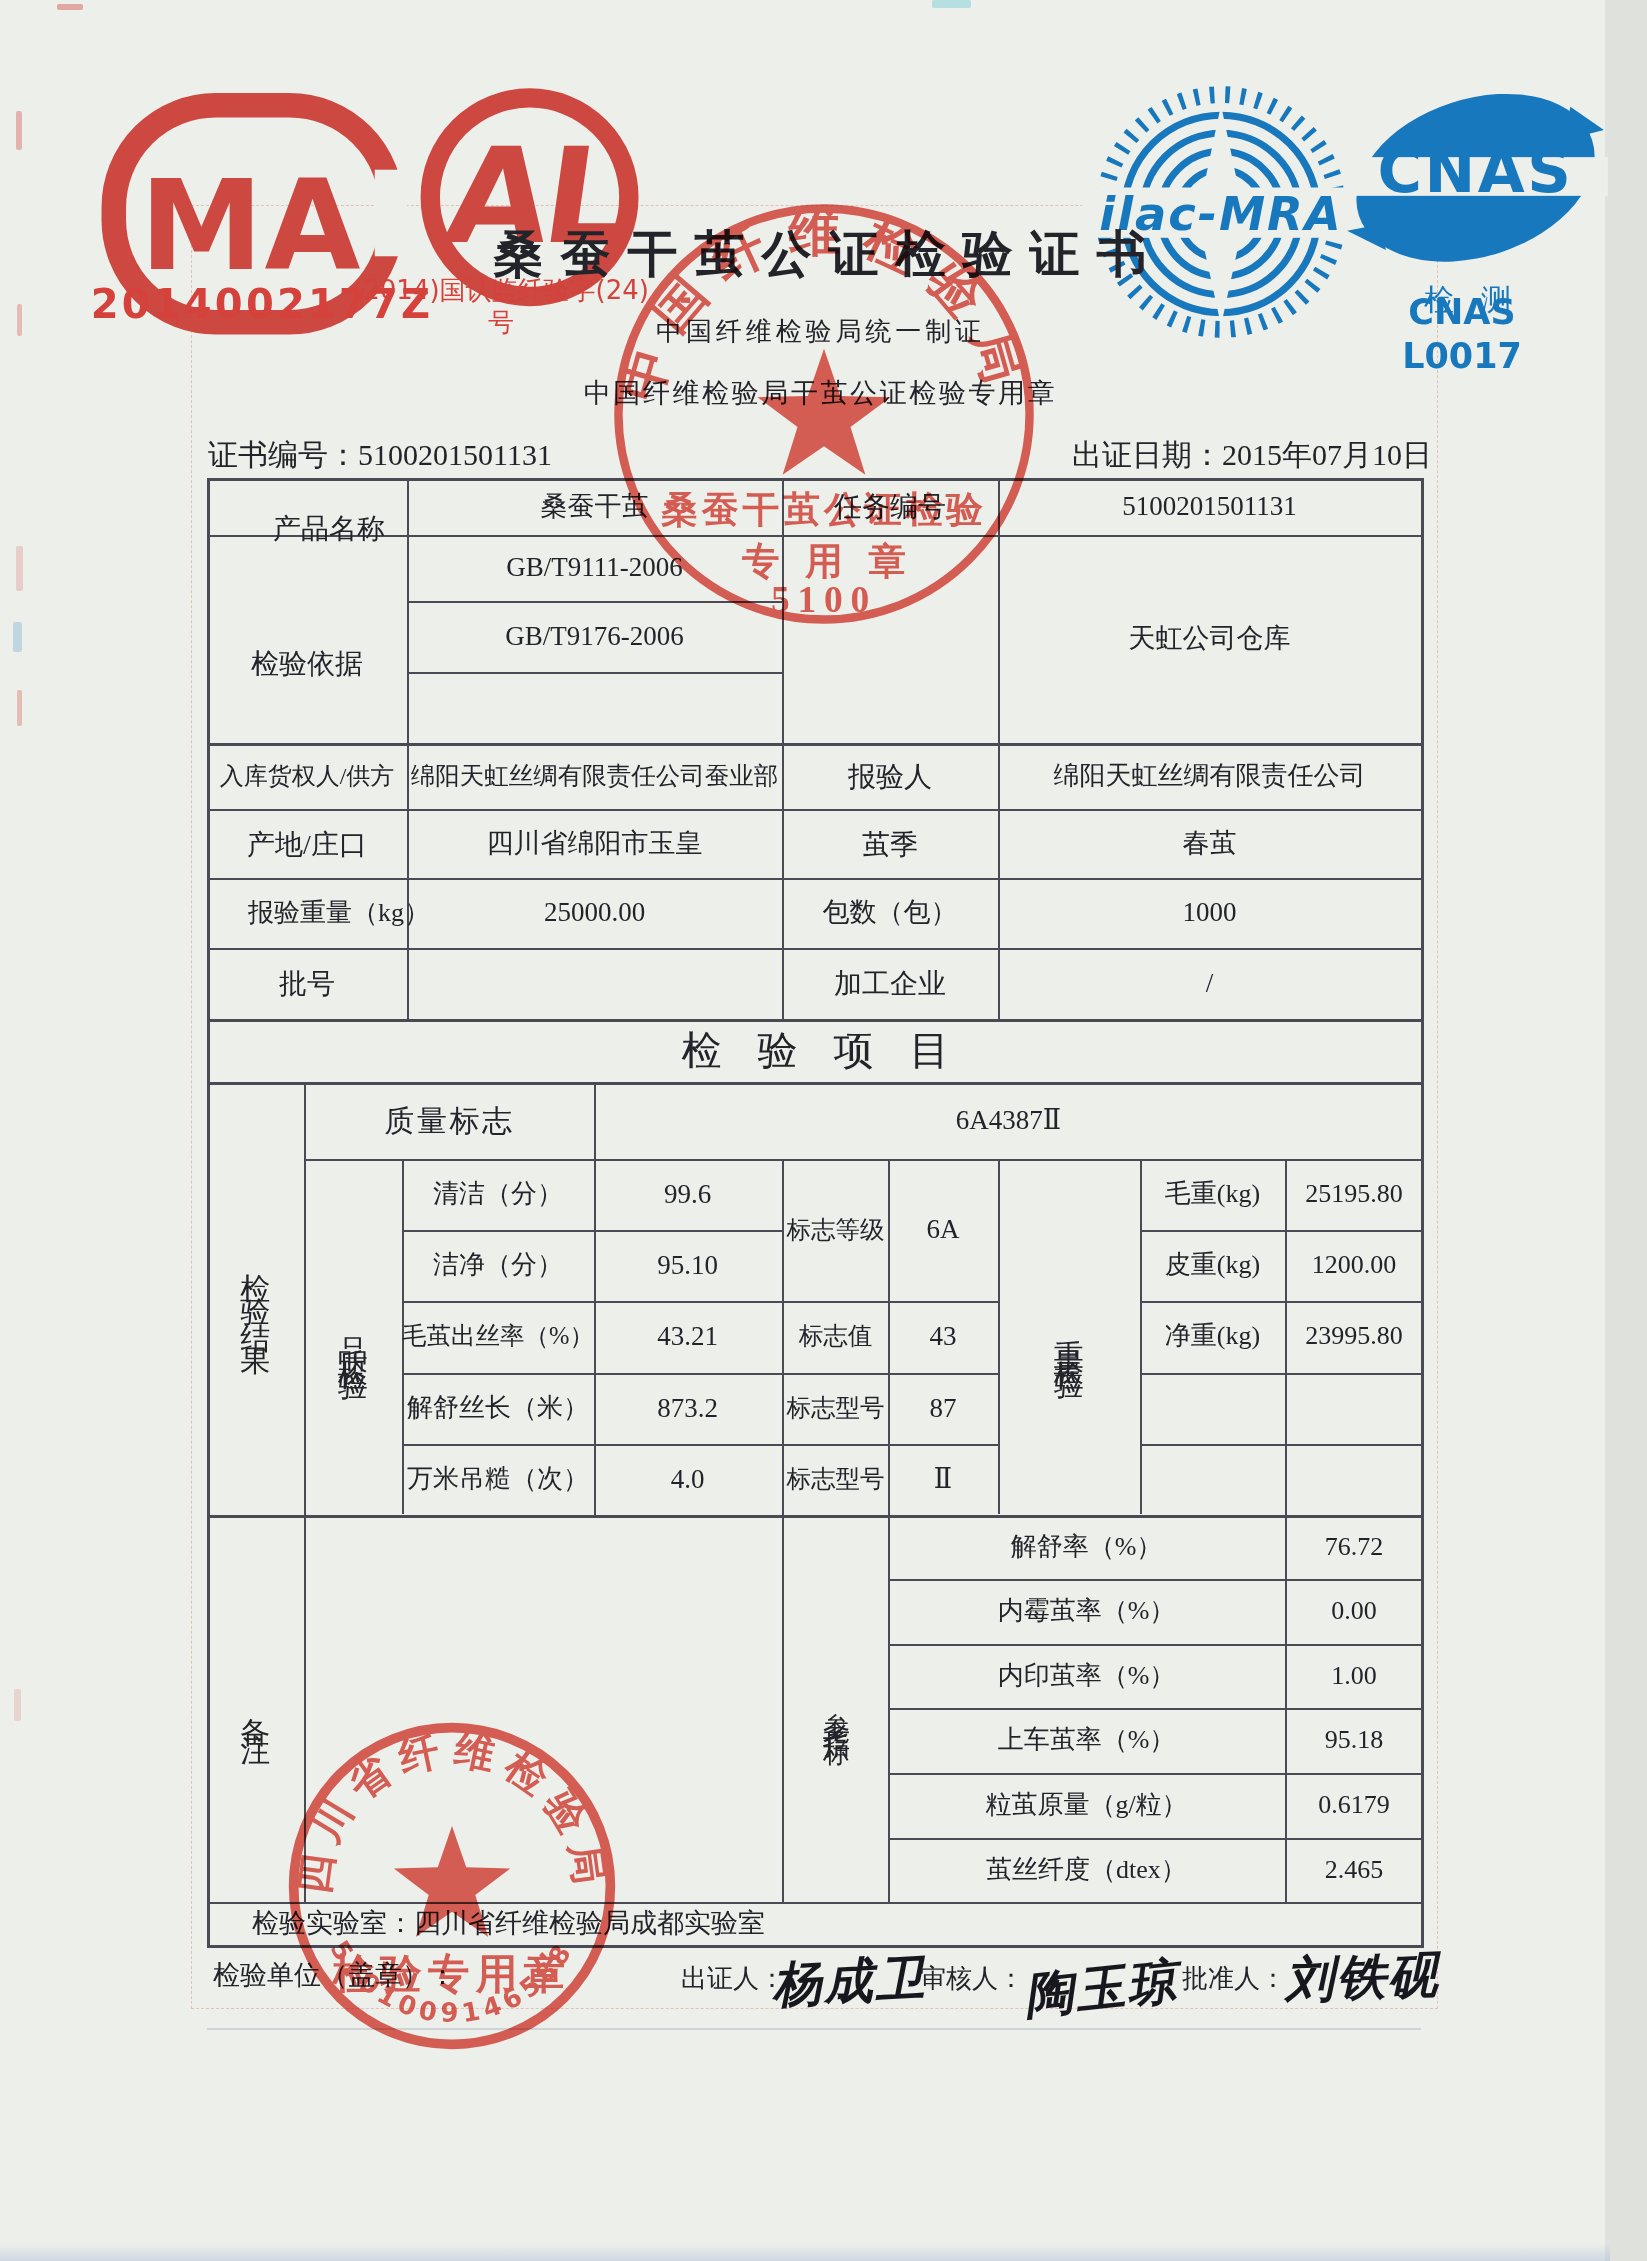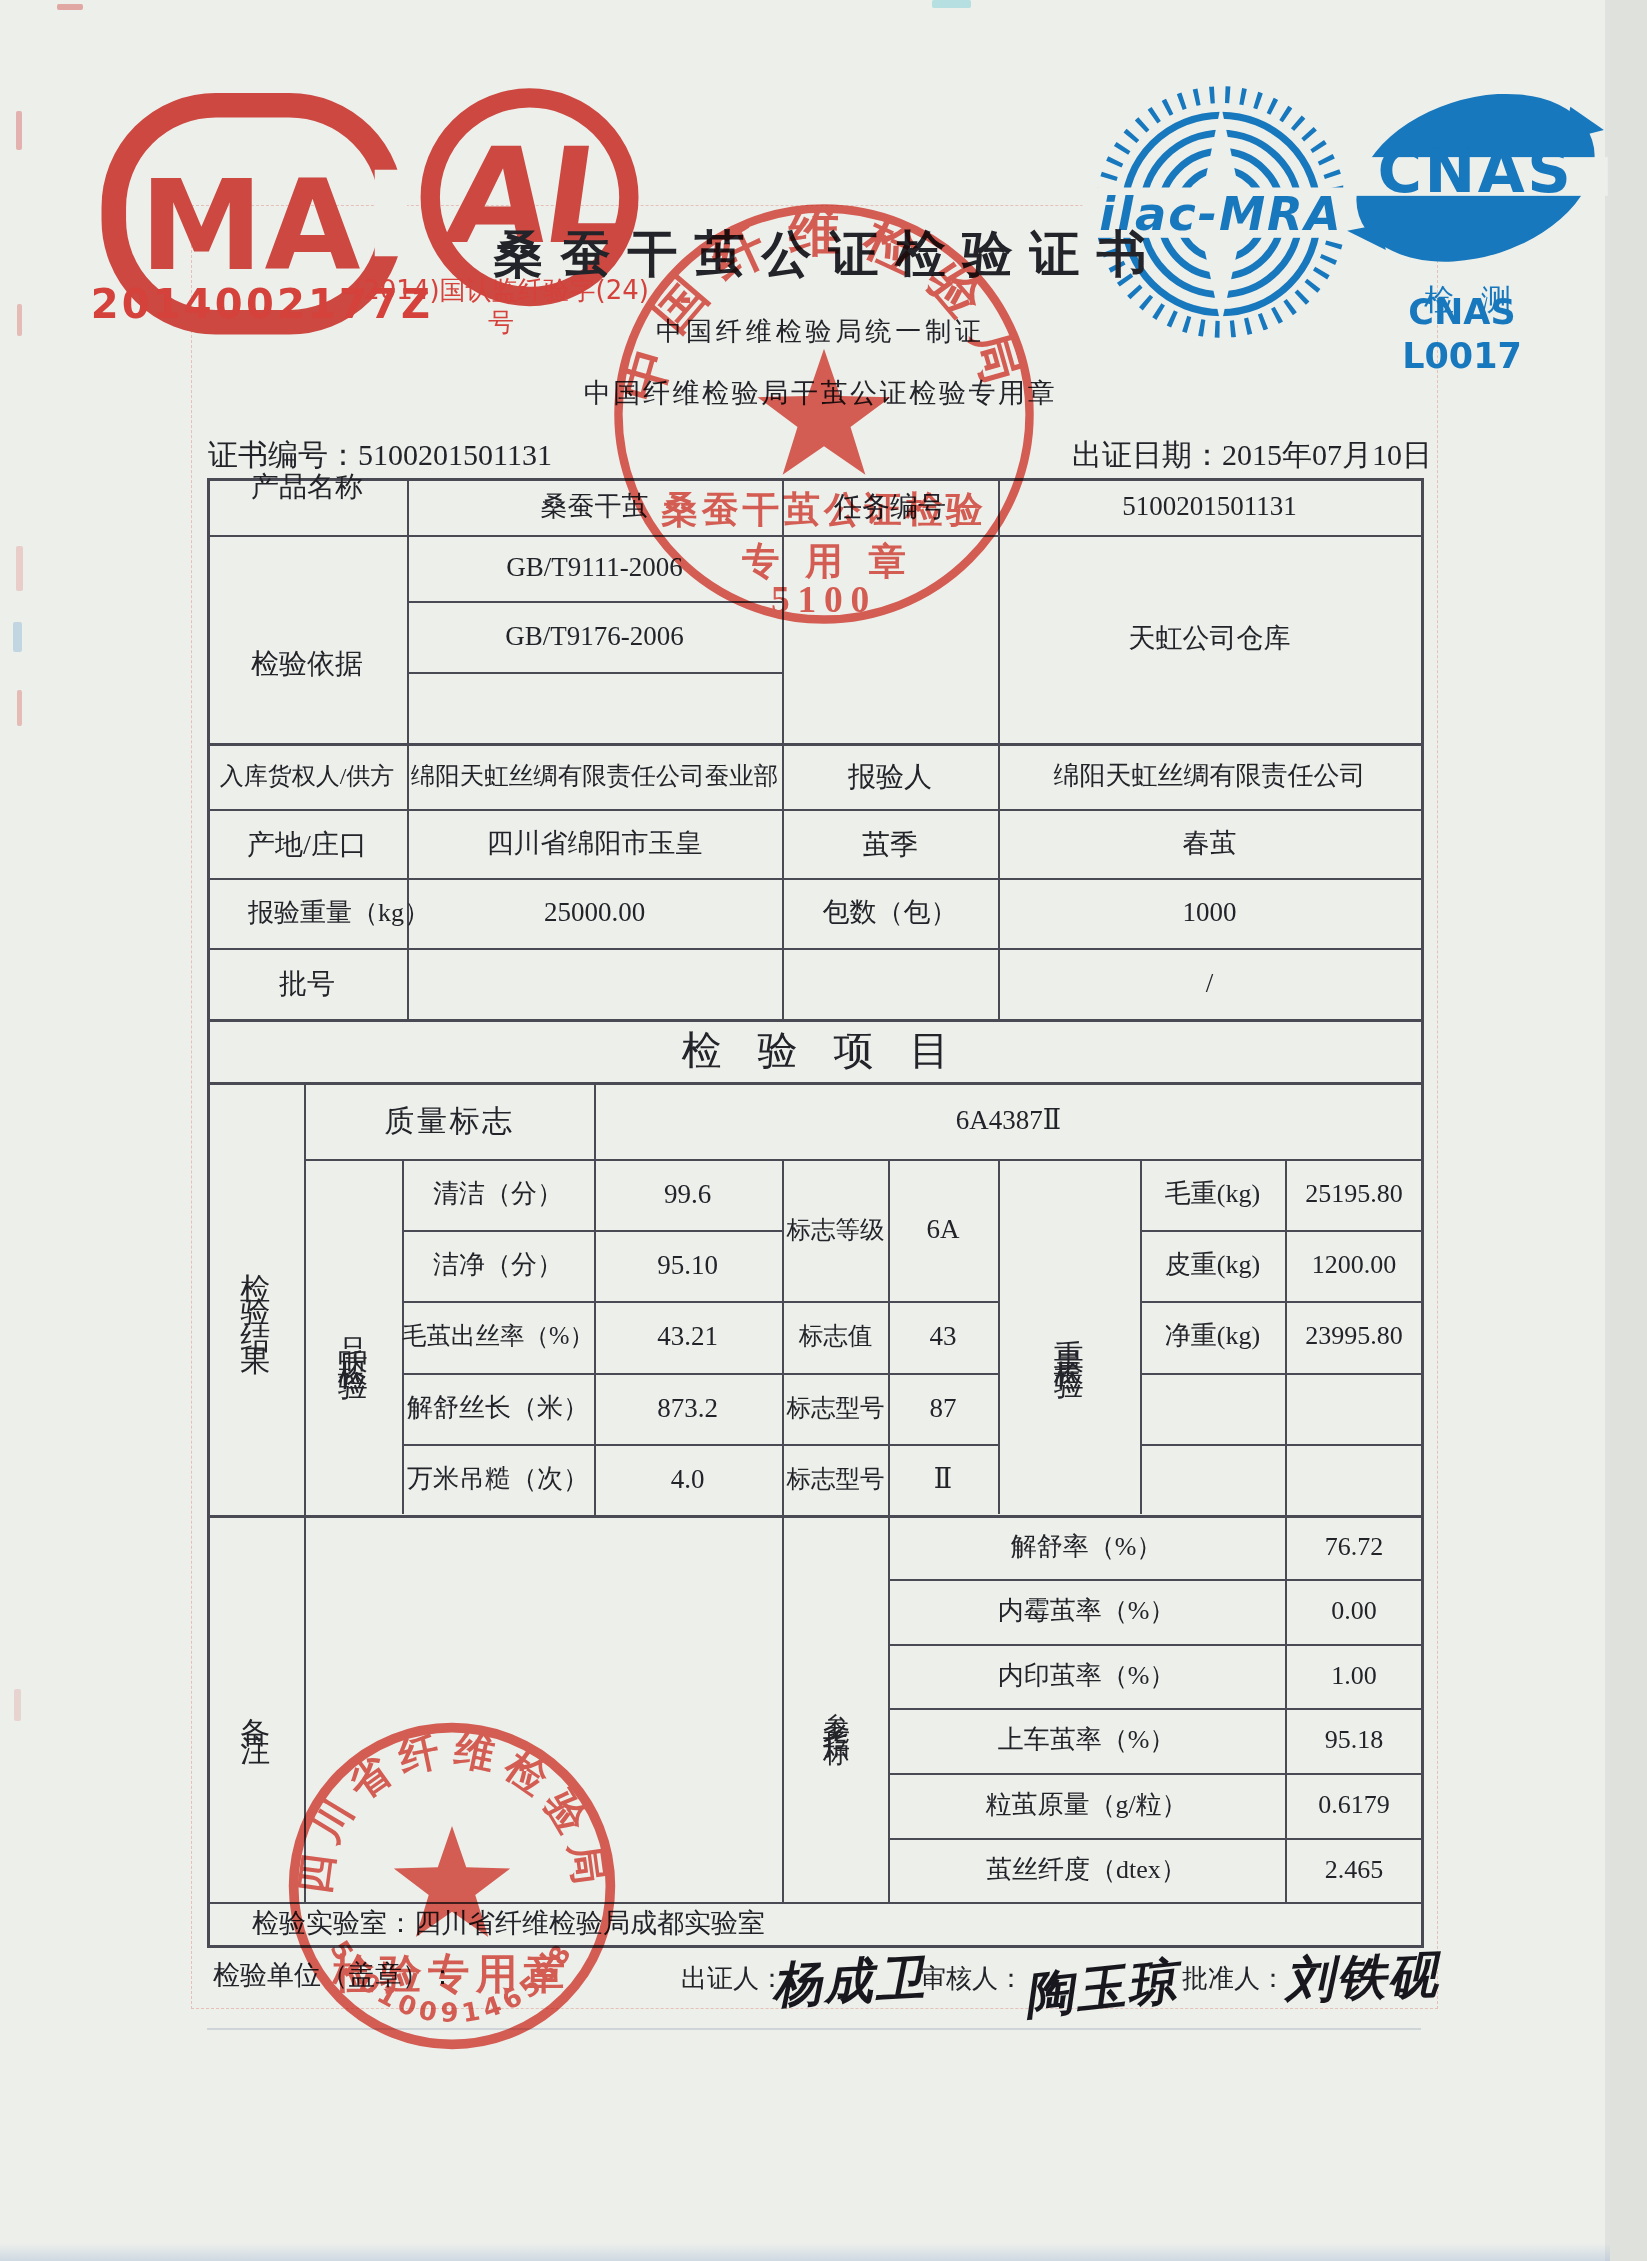--- a/index.html
+++ b/index.html
@@ -136,21 +136,21 @@
   <div class="vl" style="left:782px;top:1159px;height:743px;"></div>
   <div class="vl" style="left:998px;top:478px;height:541px;"></div>
   <div class="vl" style="left:998px;top:1159px;height:355px;"></div>
   <div class="vl" style="left:304px;top:1082px;height:820px;"></div>
   <div class="vl" style="left:402px;top:1159px;height:355px;"></div>
   <div class="vl" style="left:594px;top:1082px;height:433px;"></div>
   <div class="vl" style="left:888px;top:1159px;height:743px;"></div>
   <div class="vl" style="left:1140px;top:1159px;height:355px;"></div>
   <div class="vl" style="left:1285px;top:1159px;height:743px;"></div>
 
-  <div class="cell" style="left:207px;top:458px;width:200px;height:57px;font-size:28px;">产品名称</div>
+  <div class="cell" style="left:207px;top:500px;width:200px;height:57px;font-size:28px;padding-left:22px;">产品名称</div>
   <div class="cell" style="left:407px;top:478px;width:375px;height:57px;">桑蚕干茧</div>
   <div class="cell" style="left:782px;top:478px;width:216px;height:57px;font-size:28px;">任务编号</div>
   <div class="cell" style="left:998px;top:478px;width:423px;height:57px;">5100201501131</div>
 
   <div class="cell" style="left:207px;top:535px;width:200px;height:256px;font-size:28px;">检验依据</div>
   <div class="cell" style="left:407px;top:535px;width:375px;height:66px;">GB/T9111-2006</div>
   <div class="cell" style="left:407px;top:601px;width:375px;height:71px;">GB/T9176-2006</div>
   <div class="cell" style="left:998px;top:535px;width:423px;height:208px;">天虹公司仓库</div>
 
   <div class="cell" style="left:207px;top:743px;width:200px;height:66px;font-size:24px;">入库货权人/供方</div>
@@ -162,20 +162,21 @@
   <div class="cell" style="left:407px;top:809px;width:375px;height:70px;">四川省绵阳市玉皇</div>
   <div class="cell" style="left:782px;top:809px;width:216px;height:70px;font-size:28px;">茧季</div>
   <div class="cell" style="left:998px;top:809px;width:423px;height:70px;">春茧</div>
 
   <div class="cell" style="left:207px;top:878px;width:200px;height:70px;font-size:26px;padding-left:32px;">报验重量（kg）</div>
   <div class="cell" style="left:407px;top:878px;width:375px;height:70px;">25000.00</div>
   <div class="cell" style="left:782px;top:878px;width:216px;height:70px;font-size:27px;">包数（包）</div>
   <div class="cell" style="left:998px;top:878px;width:423px;height:70px;">1000</div>
 
   <div class="cell" style="left:207px;top:948px;width:200px;height:71px;font-size:28px;">批号</div>
+  <div class="cell" style="left:782px;top:948px;width:216px;height:71px;font-size:28px;">加工企业</div>
   <div class="cell" style="left:998px;top:948px;width:423px;height:71px;">/</div>
 
   <div class="cell" style="left:207px;top:1019px;width:1217px;height:63px;font-size:40px;letter-spacing:36px;padding-left:36px;box-sizing:border-box;">检验项目</div>
 
   <div class="cell vt" style="left:207px;top:1082px;width:97px;height:433px;font-size:30px;letter-spacing:24.5px;">检验结果</div>
   <div class="cell" style="left:304px;top:1082px;width:291px;height:78px;font-size:30px;letter-spacing:2.6px;">质量标志</div>
   <div class="cell" style="left:594px;top:1082px;width:829px;height:78px;">6A4387Ⅱ</div>
   <div class="cell vt" style="left:304px;top:1159px;width:98px;height:355px;font-size:30px;letter-spacing:11.6px;">品质检验</div>
   <div class="cell vt" style="left:998px;top:1159px;width:142px;height:355px;font-size:30px;letter-spacing:10.3px;">重量检验</div>
 

